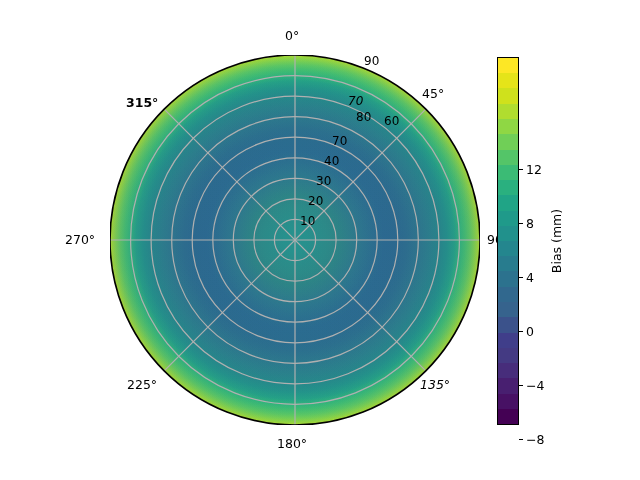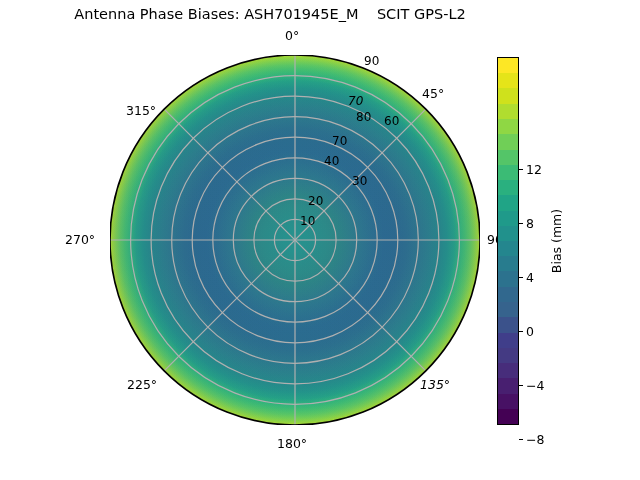--- a/index.html
+++ b/index.html
@@ -90,21 +90,20 @@
     transform: translate(-50%, -50%) rotate(-90deg);
     transform-origin: center center;
     white-space: nowrap;
   }
 </style>
 </head>
 <body>
 
 <div id="figure">
 
-  <div class="fig-title">Antenna Phase Biases: ASH701945E_M    SCIT GPS-L2</div>
 
   <div id="polar-axes">
     <svg id="polar-svg" width="370" height="370" viewBox="0 0 370 370">
       <defs>
         <clipPath id="circ-clip">
           <circle cx="185" cy="185" r="185"></circle>
         </clipPath>
 
         <radialGradient id="bias-radial" cx="50%" cy="50%" r="50%">
           <stop offset="0.00" stop-color="#27918d"></stop>
@@ -170,25 +169,25 @@
       <circle cx="185" cy="185" r="185" fill="none" stroke="#000000" stroke-width="1.6"></circle>
     </svg>
 
     <div class="angular-label" style="left:175px; top:-27px;">0°</div>
     <div class="angular-label" style="left:312px; top:31px;">45°</div>
     <div class="angular-label" style="left:377px; top:177px;">90</div>
     <div class="angular-label" style="left:310px; top:322px;font-style:italic;">135°</div>
     <div class="angular-label" style="left:167px; top:381px;">180°</div>
     <div class="angular-label" style="left:17px; top:322px;">225°</div>
     <div class="angular-label" style="left:-45px; top:177px;">270°</div>
-    <div class="angular-label" style="left:16px; top:48px;">315°</div>
+    <div class="angular-label" style="left:16px; top:40px;font-weight:bold;">315°</div>
 
     <div class="radial-label" style="left:190px; top:159px;">10</div>
     <div class="radial-label" style="left:198px; top:139px;">20</div>
-    <div class="radial-label" style="left:206px; top:119px;margin-left:36px;">30</div>
+    <div class="radial-label" style="left:206px; top:119px;">30</div>
     <div class="radial-label" style="left:214px; top:99px;">40</div>
     <div class="radial-label" style="left:222px; top:79px;">70</div>
     <div class="radial-label" style="left:230px; top:59px;margin-left:44px;">60</div>
     <div class="radial-label" style="left:238px; top:39px;font-style:italic;">70</div>
     <div class="radial-label" style="left:246px; top:19px;margin-top:36px;">80</div>
     <div class="radial-label" style="left:254px; top:-1px;">90</div>
   </div>
 
   <div id="colorbar-axes">
     <div id="colorbar-gradient" style="background: linear-gradient(to top, rgb(68, 1, 84) 0%, rgb(68, 1, 84) 4.167%, rgb(71, 17, 100) 4.167%, rgb(71, 17, 100) 8.333%, rgb(72, 31, 112) 8.333%, rgb(72, 31, 112) 12.5%, rgb(71, 45, 123) 12.5%, rgb(71, 45, 123) 16.667%, rgb(68, 58, 131) 16.667%, rgb(68, 58, 131) 20.833%, rgb(64, 62, 138) 20.833%, rgb(64, 62, 138) 25%, rgb(59, 82, 139) 25%, rgb(59, 82, 139) 29.167%, rgb(54, 99, 141) 29.167%, rgb(54, 99, 141) 33.333%, rgb(49, 104, 142) 33.333%, rgb(49, 104, 142) 37.5%, rgb(44, 114, 142) 37.5%, rgb(44, 114, 142) 41.667%, rgb(40, 124, 142) 41.667%, rgb(40, 124, 142) 45.833%, rgb(36, 134, 142) 45.833%, rgb(36, 134, 142) 50%, rgb(33, 145, 140) 50%, rgb(33, 145, 140) 54.167%, rgb(31, 154, 138) 54.167%, rgb(31, 154, 138) 58.333%, rgb(32, 164, 134) 58.333%, rgb(32, 164, 134) 62.5%, rgb(42, 176, 127) 62.5%, rgb(42, 176, 127) 66.667%, rgb(59, 187, 117) 66.667%, rgb(59, 187, 117) 70.833%, rgb(84, 197, 104) 70.833%, rgb(84, 197, 104) 75%, rgb(112, 207, 87) 75%, rgb(112, 207, 87) 79.167%, rgb(143, 215, 68) 79.167%, rgb(143, 215, 68) 83.333%, rgb(176, 221, 47) 83.333%, rgb(176, 221, 47) 87.5%, rgb(207, 225, 28) 87.5%, rgb(207, 225, 28) 91.667%, rgb(229, 228, 25) 91.667%, rgb(229, 228, 25) 95.833%, rgb(253, 231, 37) 95.833%, rgb(253, 231, 37) 100%);"></div>

